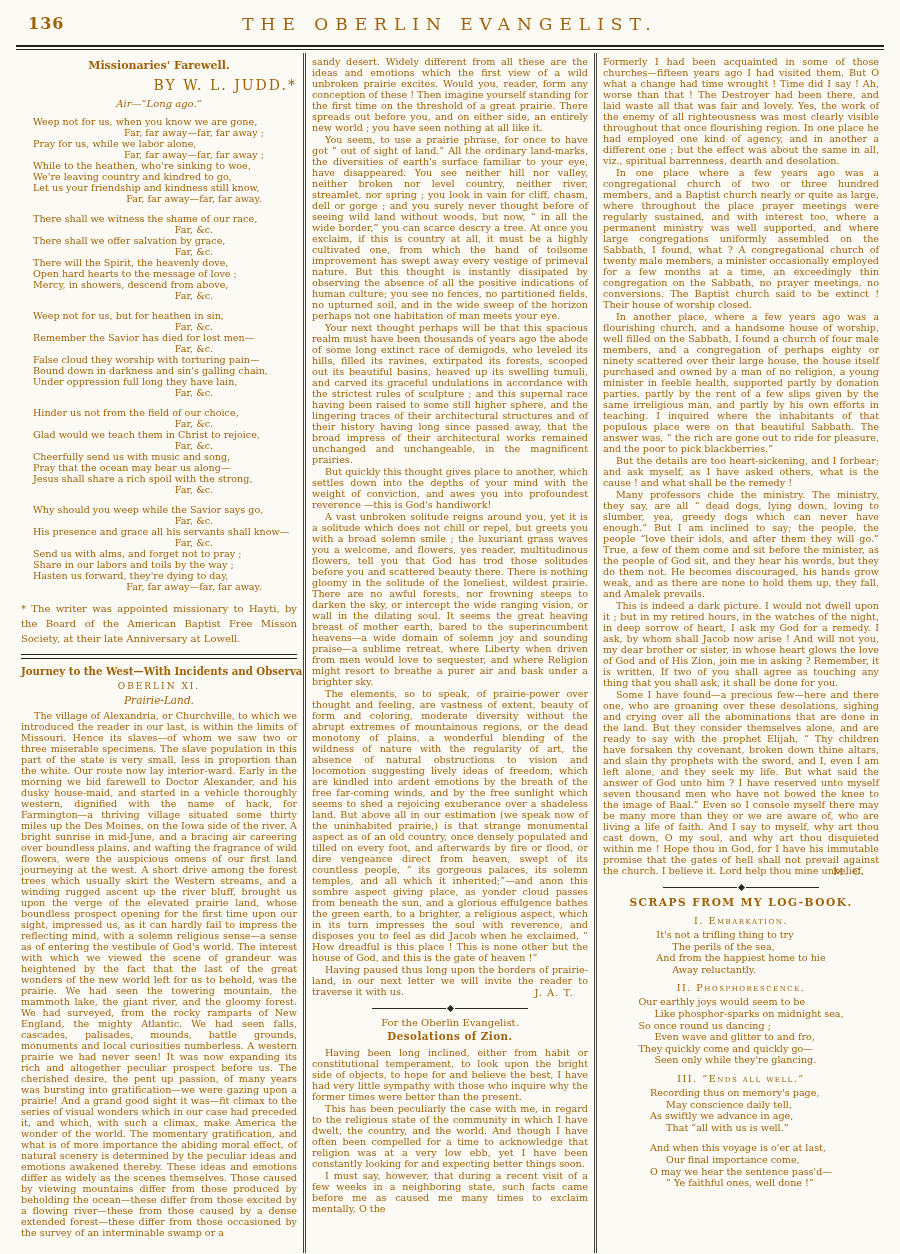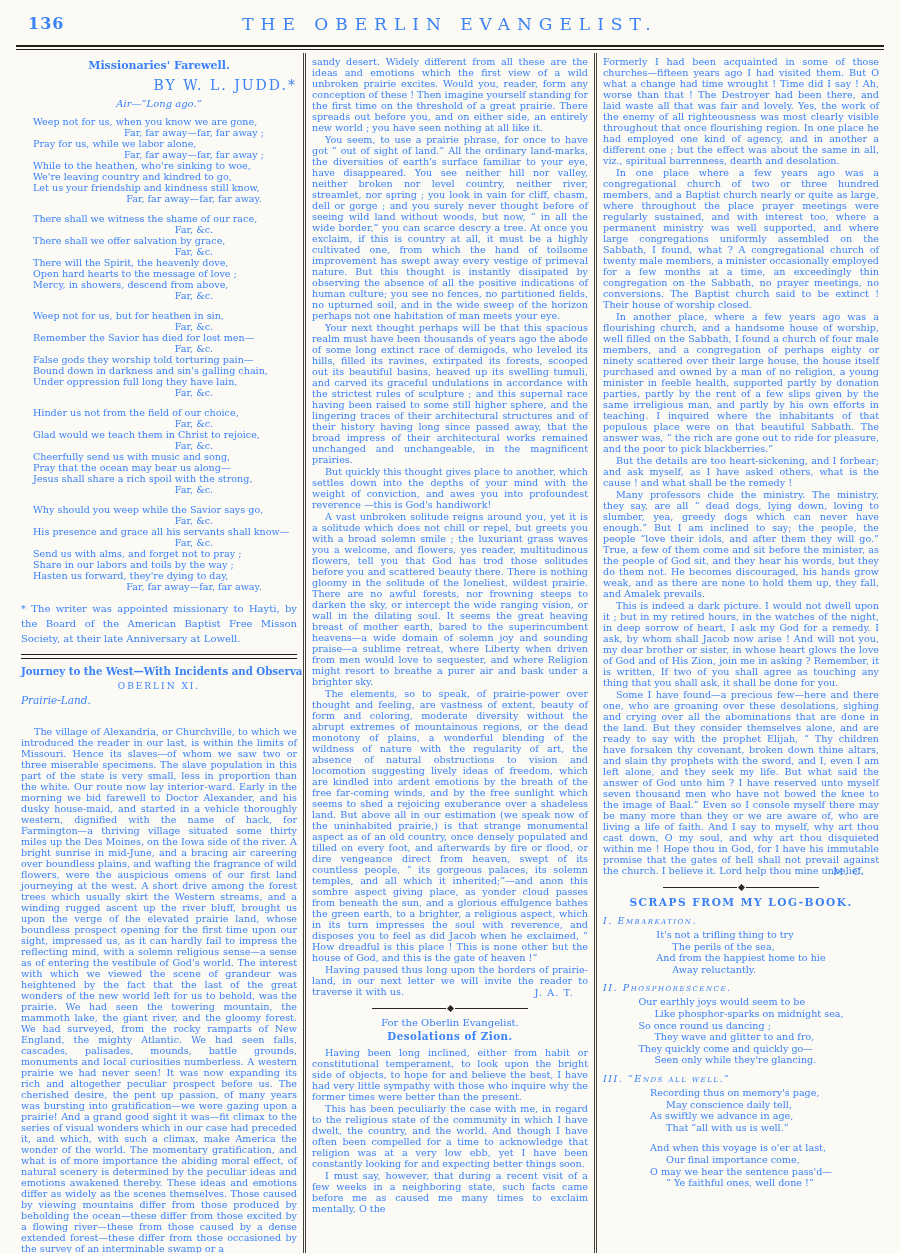--- a/index.html
+++ b/index.html
@@ -1,20 +1,20 @@
 <!DOCTYPE html>
 <html><head>
 <meta charset="utf-8">
 <style>
   html,body{margin:0;padding:0;background:#dedcd6;}
   .page{
     position:relative;
     width:900px;height:1254px;
     background:#fbfaf5;
-    color:#3b82f6;
+    color:#a16207;
     font-family:"DejaVu Serif","Liberation Serif",serif;
     box-sizing:border-box;
     padding:8px 16px 0;
     overflow:hidden;
   }
   .hdr{position:relative;height:32px;}
   .pagenum{position:absolute;left:12px;top:6px;font-size:16px;font-weight:bold;letter-spacing:1px;}
   .masthead{text-align:center;font-size:17px;letter-spacing:7px;padding-top:6px;white-space:nowrap;}
   .hdr-rule{border-top:2px solid #232019;border-bottom:1px solid #232019;height:2px;margin-top:5px;}
   .columns{display:flex;margin-top:3px;height:1200px;overflow:hidden;}
@@ -24,31 +24,31 @@
   .byline{font-size:14px;text-align:right;letter-spacing:2px;margin-bottom:5px;}
   .air{font-style:italic;text-align:center;font-size:10px;margin-bottom:7px;}
   .poem{font-size:9.6px;line-height:11px;padding-left:12px;}
   .pline{white-space:nowrap;}
   .poem .refrain{text-align:center;padding-left:58px;white-space:nowrap;}
   .gap{margin-top:9px;}
   .footnote{font-size:10px;line-height:15px;text-align:justify;margin-top:9px;}
   .double-rule{height:3px;border-top:1px solid #232019;border-bottom:1px solid #232019;margin:8px 0 6px;}
   .art2-title{font-weight:bold;font-size:10.2px;text-align:center;margin:2px 0 4px;white-space:nowrap;}
   .letter{font-size:9px;text-align:center;letter-spacing:2px;margin-bottom:3px;}
-  .part{font-style:italic;text-align:left;font-size:10.5px;margin-bottom:20px;}
+  .part{font-style:italic;text-align:center;font-size:10.5px;margin-bottom:4px;}
   .para{font-size:9.6px;line-height:11px;text-align:justify;margin:0 0 1px;text-indent:13px;}
   .cont .para:first-child{text-indent:0;}
   .sig{text-align:right;font-size:10px;letter-spacing:1px;padding-right:14px;margin-top:-11px;position:relative;}
   .diamond-rule{display:flex;align-items:center;justify-content:center;margin:8px 60px 6px;}
   .diamond-rule .line{flex:1;border-top:1px solid #2a2722;}
   .diamond-rule .diamond{width:5px;height:5px;background:#2a2722;transform:rotate(45deg);margin:0 2px;flex:0 0 auto;}
   .dateline{text-align:center;font-size:10px;margin:1px 0 2px;}
   .zion-title{font-weight:bold;text-align:center;font-size:10.3px;letter-spacing:.5px;margin-bottom:5px;}
   .scraps-title{font-weight:bold;text-align:center;font-size:10.6px;letter-spacing:1.5px;margin:2px 0 4px;}
-  .scrap-head{font-size:9.6px;font-variant:small-caps;letter-spacing:1.5px;margin:7px 0 3px;font-style:italic;}
+  .scrap-head{text-align:center;font-size:9.6px;font-variant:small-caps;letter-spacing:1.5px;margin:7px 0 3px;}
   .scrap-poem{width:fit-content;margin:0 auto;font-size:9.6px;line-height:11.6px;}
   .scrap-poem .indent{padding-left:16px;}
 </style>
 </head>
 <body>
 
 <div class="page">
 
   <div class="hdr">
     <div class="pagenum">136</div>
@@ -77,21 +77,21 @@
             <div class="pline">There shall we offer salvation by grace,</div>
             <div class="pline refrain">Far, &amp;c.</div>
             <div class="pline">There will the Spirit, the heavenly dove,</div>
             <div class="pline">Open hard hearts to the message of love ;</div>
             <div class="pline">Mercy, in showers, descend from above,</div>
             <div class="pline refrain">Far, &amp;c.</div>
             <div class="pline gap">Weep not for us, but for heathen in sin,</div>
             <div class="pline refrain">Far, &amp;c.</div>
             <div class="pline">Remember the Savior has died for lost men—</div>
             <div class="pline refrain">Far, &amp;c.</div>
-            <div class="pline">False gods they worship told torturing pain—</div>
+            <div class="pline">False cloud they worship with torturing pain—</div>
             <div class="pline">Bound down in darkness and sin's galling chain,</div>
             <div class="pline">Under oppression full long they have lain,</div>
             <div class="pline refrain">Far, &amp;c.</div>
             <div class="pline gap">Hinder us not from the field of our choice,</div>
             <div class="pline refrain">Far, &amp;c.</div>
             <div class="pline">Glad would we teach them in Christ to rejoice,</div>
             <div class="pline refrain">Far, &amp;c.</div>
             <div class="pline">Cheerfully send us with music and song,</div>
             <div class="pline">Pray that the ocean may bear us along—</div>
             <div class="pline">Jesus shall share a rich spoil with the strong,</div>
@@ -172,21 +172,21 @@
             <div class="pline">It's not a trifling thing to try</div>
             <div class="pline indent">The perils of the sea,</div>
             <div class="pline">And from the happiest home to hie</div>
             <div class="pline indent">Away reluctantly.</div>
           </div>
         <div class="scrap-head">II. Phosphorescence.</div>
         <div class="scrap-poem">
             <div class="pline">Our earthly joys would seem to be</div>
             <div class="pline indent">Like phosphor-sparks on midnight sea,</div>
             <div class="pline">So once round us dancing ;</div>
-            <div class="pline indent">They wave and glitter to and fro,</div>
+            <div class="pline indent">Even wave and glitter to and fro,</div>
             <div class="pline">They quickly come and quickly go—</div>
             <div class="pline indent">Seen only while they're glancing.</div>
           </div>
         <div class="scrap-head">III. “Ends all well.”</div>
         <div class="scrap-poem">
             <div class="pline">Recording thus on memory's page,</div>
             <div class="pline indent">May conscience daily tell,</div>
             <div class="pline">As swiftly we advance in age,</div>
             <div class="pline indent">That “all with us is well.”</div>
             <div class="pline gap">And when this voyage is o'er at last,</div>

